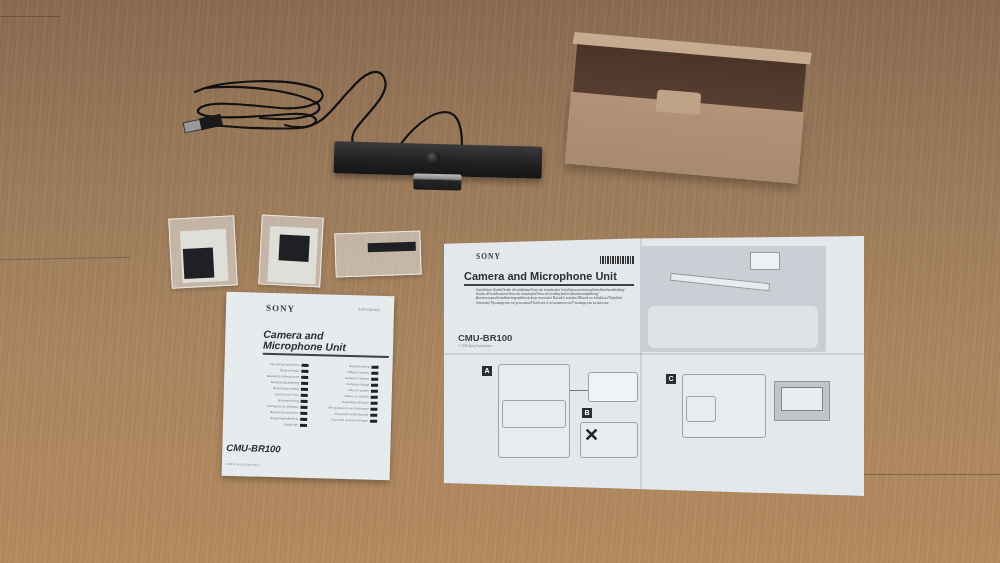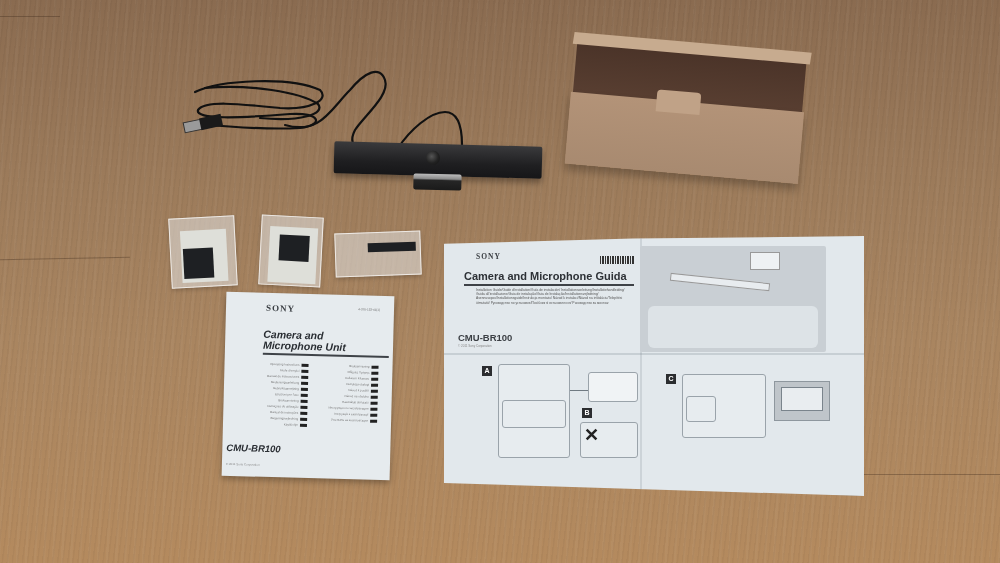--- a/index.html
+++ b/index.html
@@ -278,21 +278,21 @@
   <span class="model">CMU-BR100</span>
   <span class="copyright">© 2011 Sony Corporation</span>
 </div>
 
 <div class="leaflet">
   <div class="fold-h"></div>
   <div class="fold-v"></div>
 
   <span class="brand">SONY</span>
   <div class="barcode"></div>
-  <span class="title">Camera and Microphone Guida</span>
+  <span class="title">Camera and Microphone Unit</span>
   <div class="title-rule"></div>
   <div class="langs">Installation Guide/Guide d'installation/Guía de instalación/ Installationsanleitung/Installatiehandleiding/ Guida all'installazione/Guia de instalação/Guia de Instalação/Installationsvejledning/ Asennusopas/Installationsguide/Instrukcja montażu/ Návod k instalaci/Návod na inštaláciu/Telepítési útmutató/ Руководство по установке/Посібник зі встановлення/ Ръководство за монтаж</div>
   <span class="model">CMU-BR100</span>
   <span class="copyright">© 2011 Sony Corporation</span>
 
   <div class="diag-top">
     <div class="inset"></div>
     <div class="bar"></div>
     <div class="sub"></div>
   </div>

